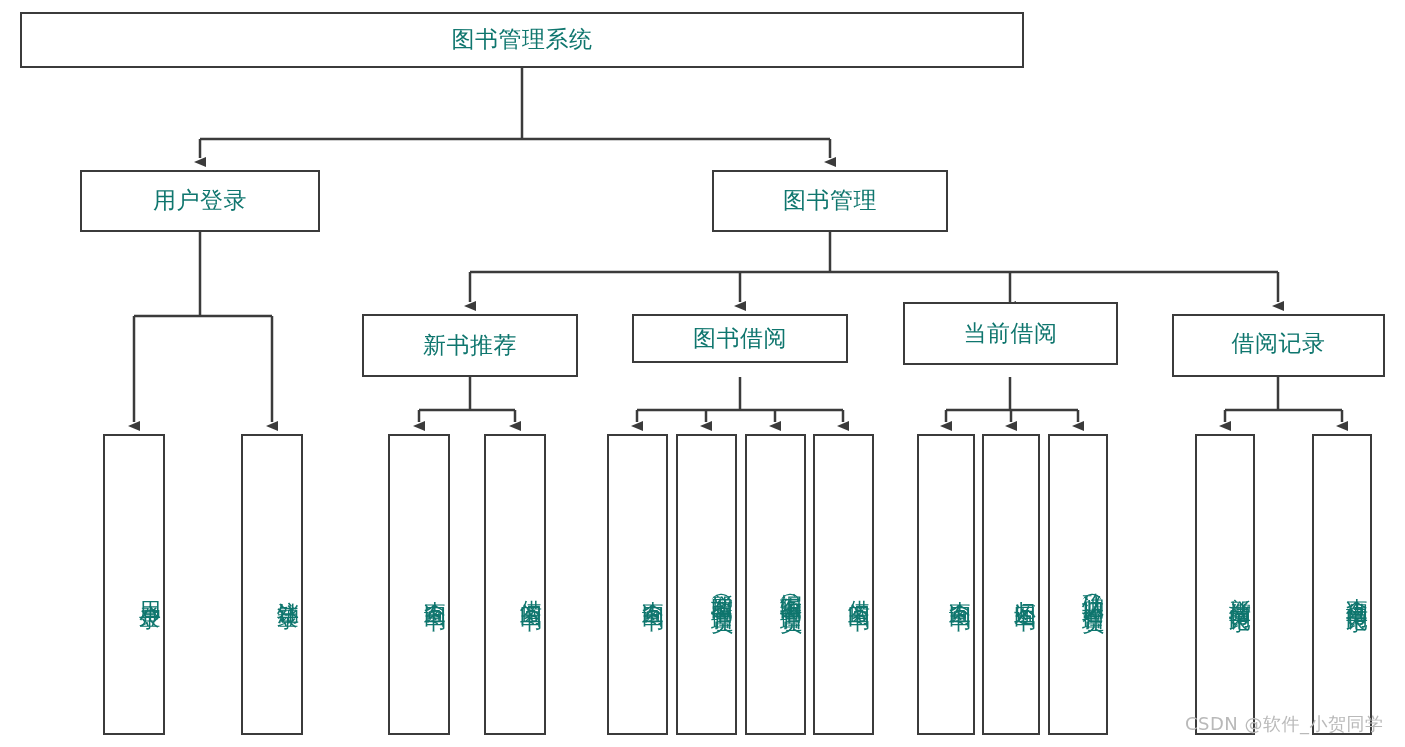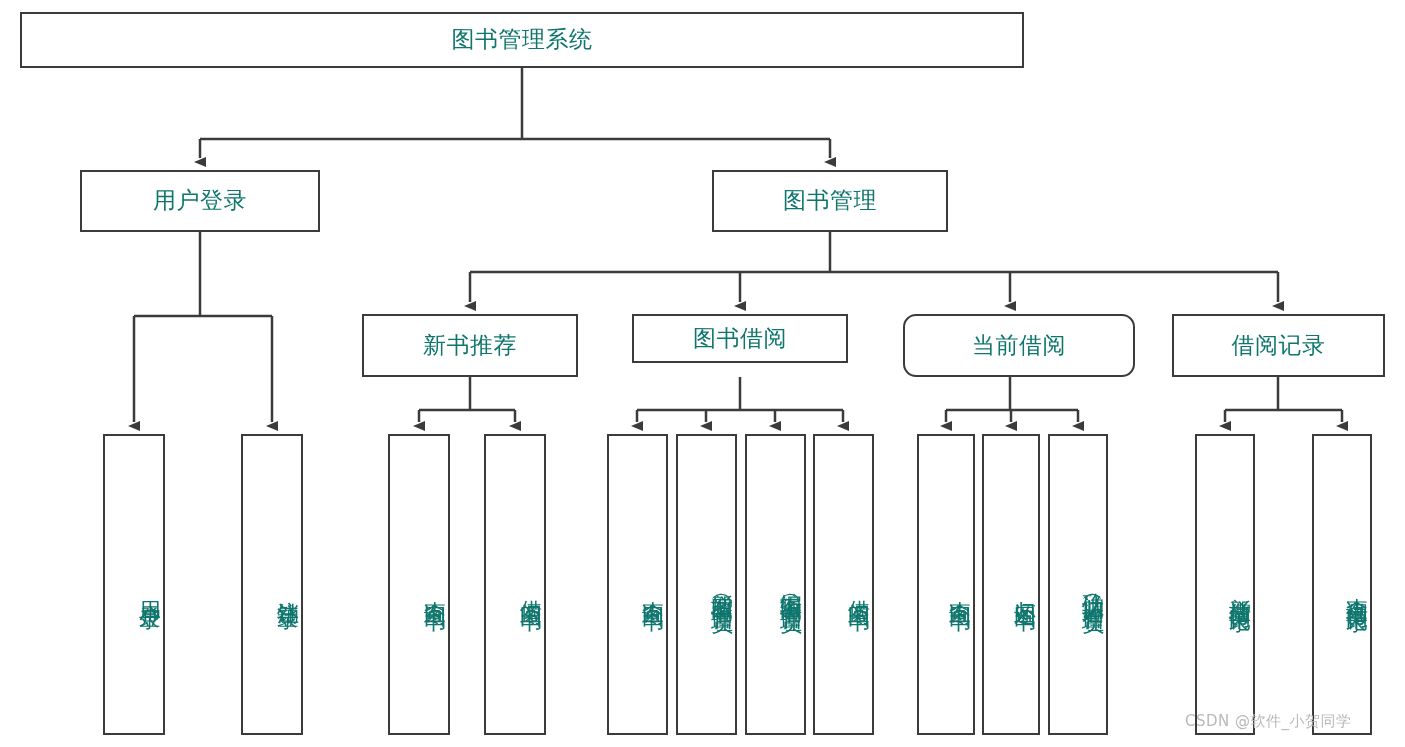--- a/index.html
+++ b/index.html
@@ -56,21 +56,21 @@
   .node-v .vtext {
     display: block;
     writing-mode: vertical-rl;
     text-orientation: upright;
     white-space: nowrap;
   }
   .watermark {
     position: absolute;
     left: 1185px;
     top: 712px;
-    font-size: 15px;
+    font-size: 18px;
     color: #b9b9b9;
     letter-spacing: 0.5px;
     white-space: nowrap;
   }
 </style>
 </head>
 <body>
 
 <div id="canvas">
 
@@ -124,22 +124,22 @@
     </g>
   </svg>
 
   <div class="node node-h root" style="left:20px;top:12px;width:1004px;height:56px;">图书管理系统</div>
 
   <div class="node node-h" style="left:80px;top:170px;width:240px;height:62px;">用户登录</div>
   <div class="node node-h" style="left:362px;top:314px;width:216px;height:63px;">新书推荐</div>
 
   <div class="node node-h" style="left:712px;top:170px;width:236px;height:62px;">图书管理</div>
   <div class="node node-h" style="left:632px;top:314px;width:216px;height:49px;">图书借阅</div>
-  <div class="node node-h" style="left:903px;top:314px;width:232px;height:63px;border-radius:13px;">当前借阅</div>
-  <div class="node node-h" style="left:1172px;top:314px;width:213px;height:63px;">借阅记录</div>
+  <div class="node node-h" style="left:903px;top:302px;width:215px;height:63px;">当前借阅</div>
+  <div class="node node-h" style="left:1172px;top:314px;width:213px;height:63px;font-family:Liberation Mono, monospace;">借阅记录</div>
 
   <div class="node node-v" style="left:103px;top:434px;width:62px;height:301px;">
     <span class="vtext">用户登录</span>
   </div>
   <div class="node node-v" style="left:241px;top:434px;width:62px;height:301px;">
     <span class="vtext">注销登录</span>
   </div>
 
   <div class="node node-v" style="left:388px;top:434px;width:62px;height:301px;">
     <span class="vtext">查询图书</span>

